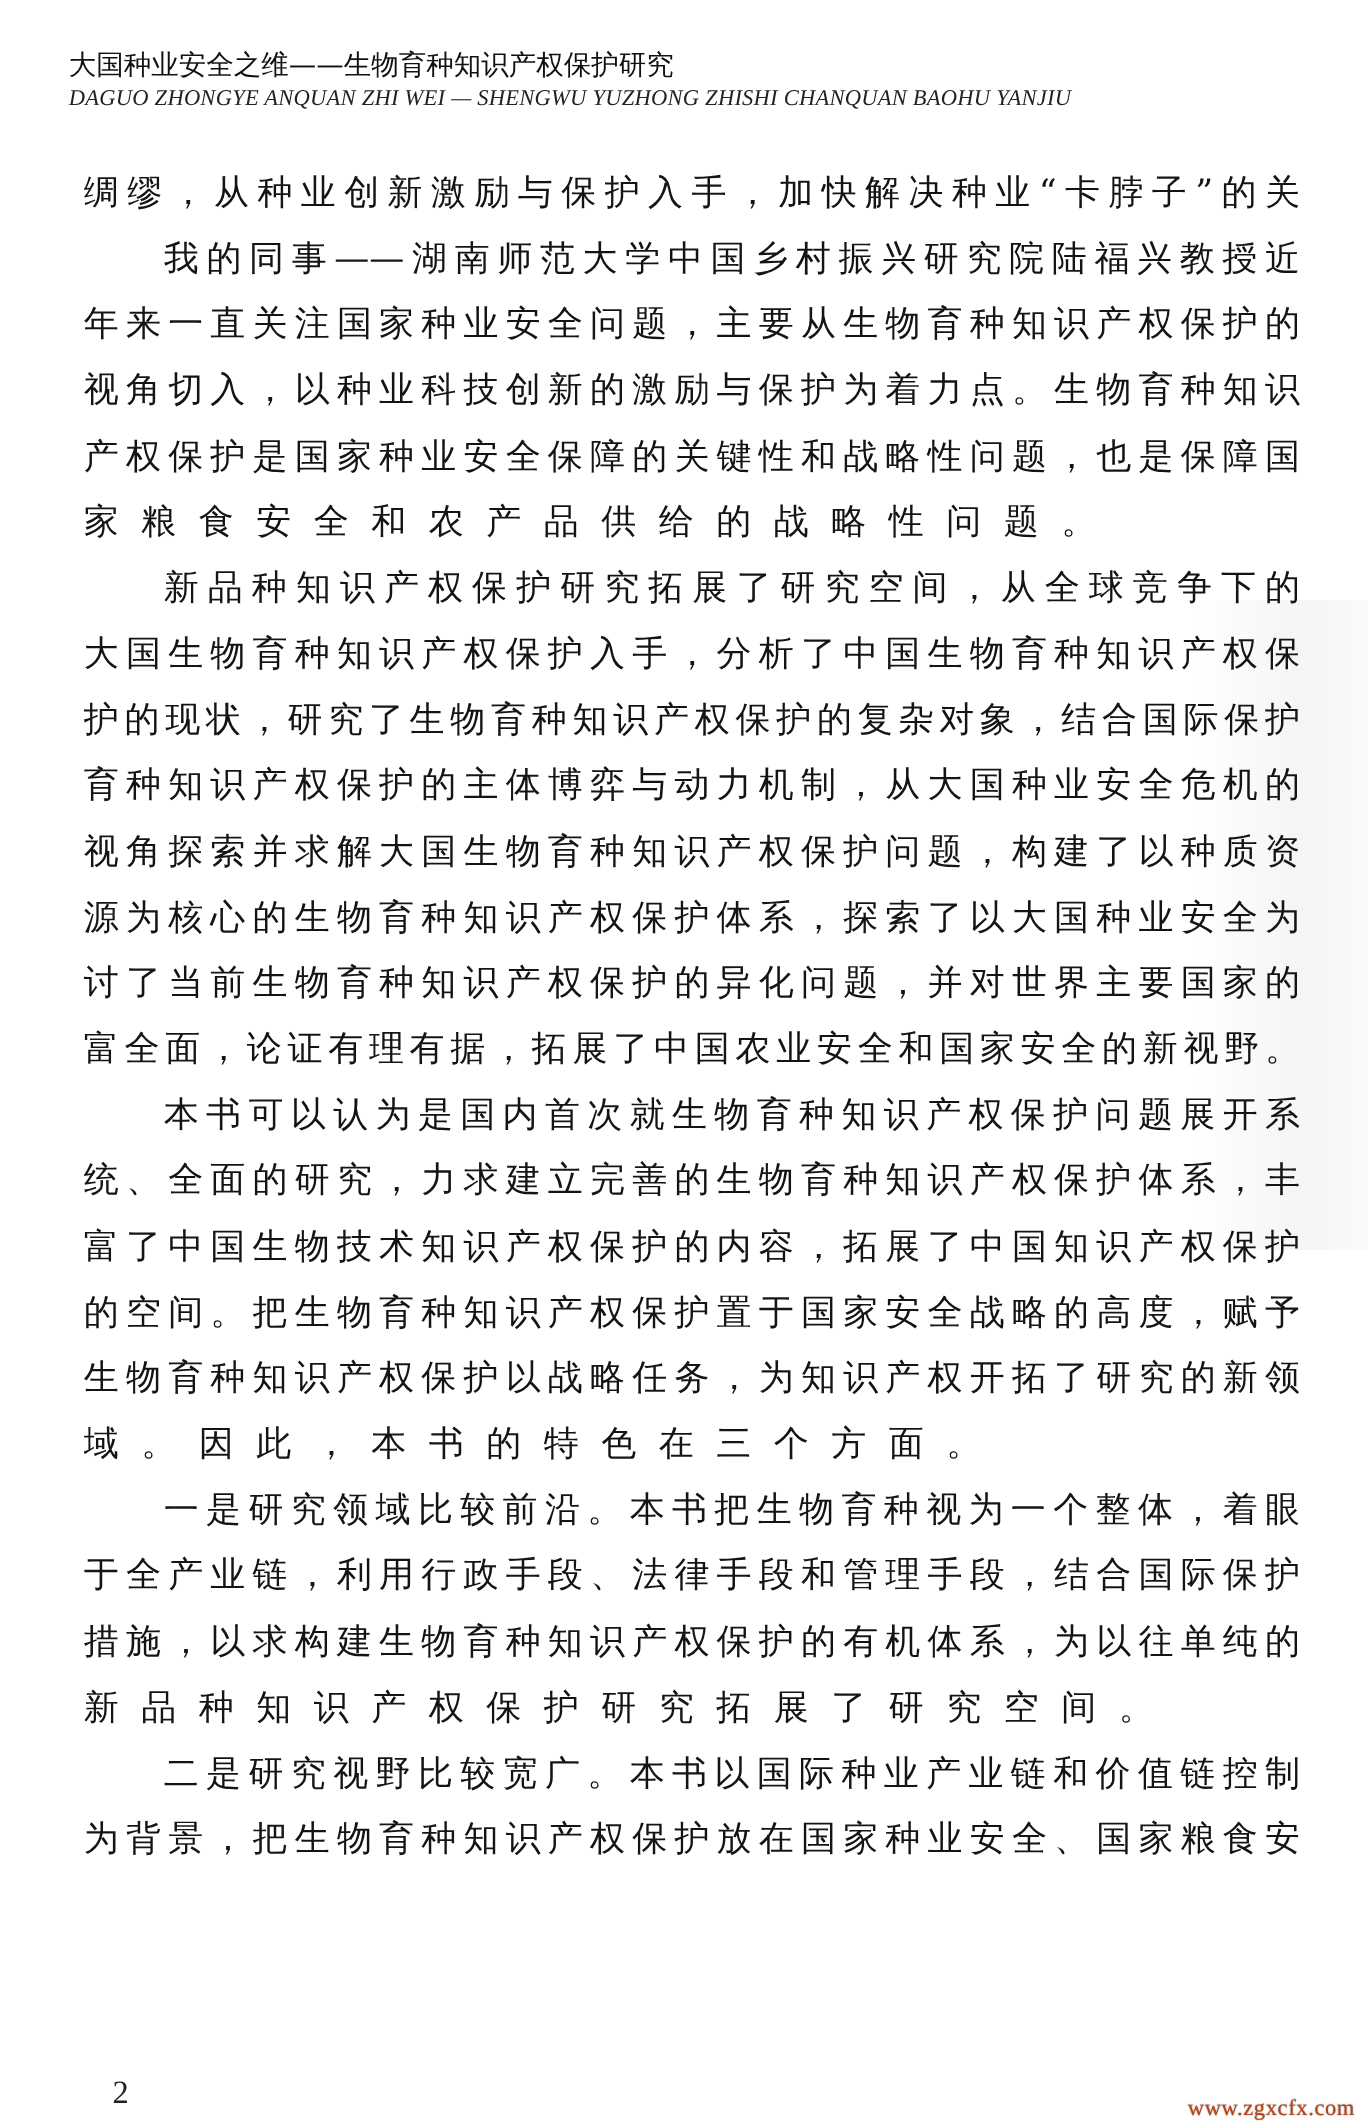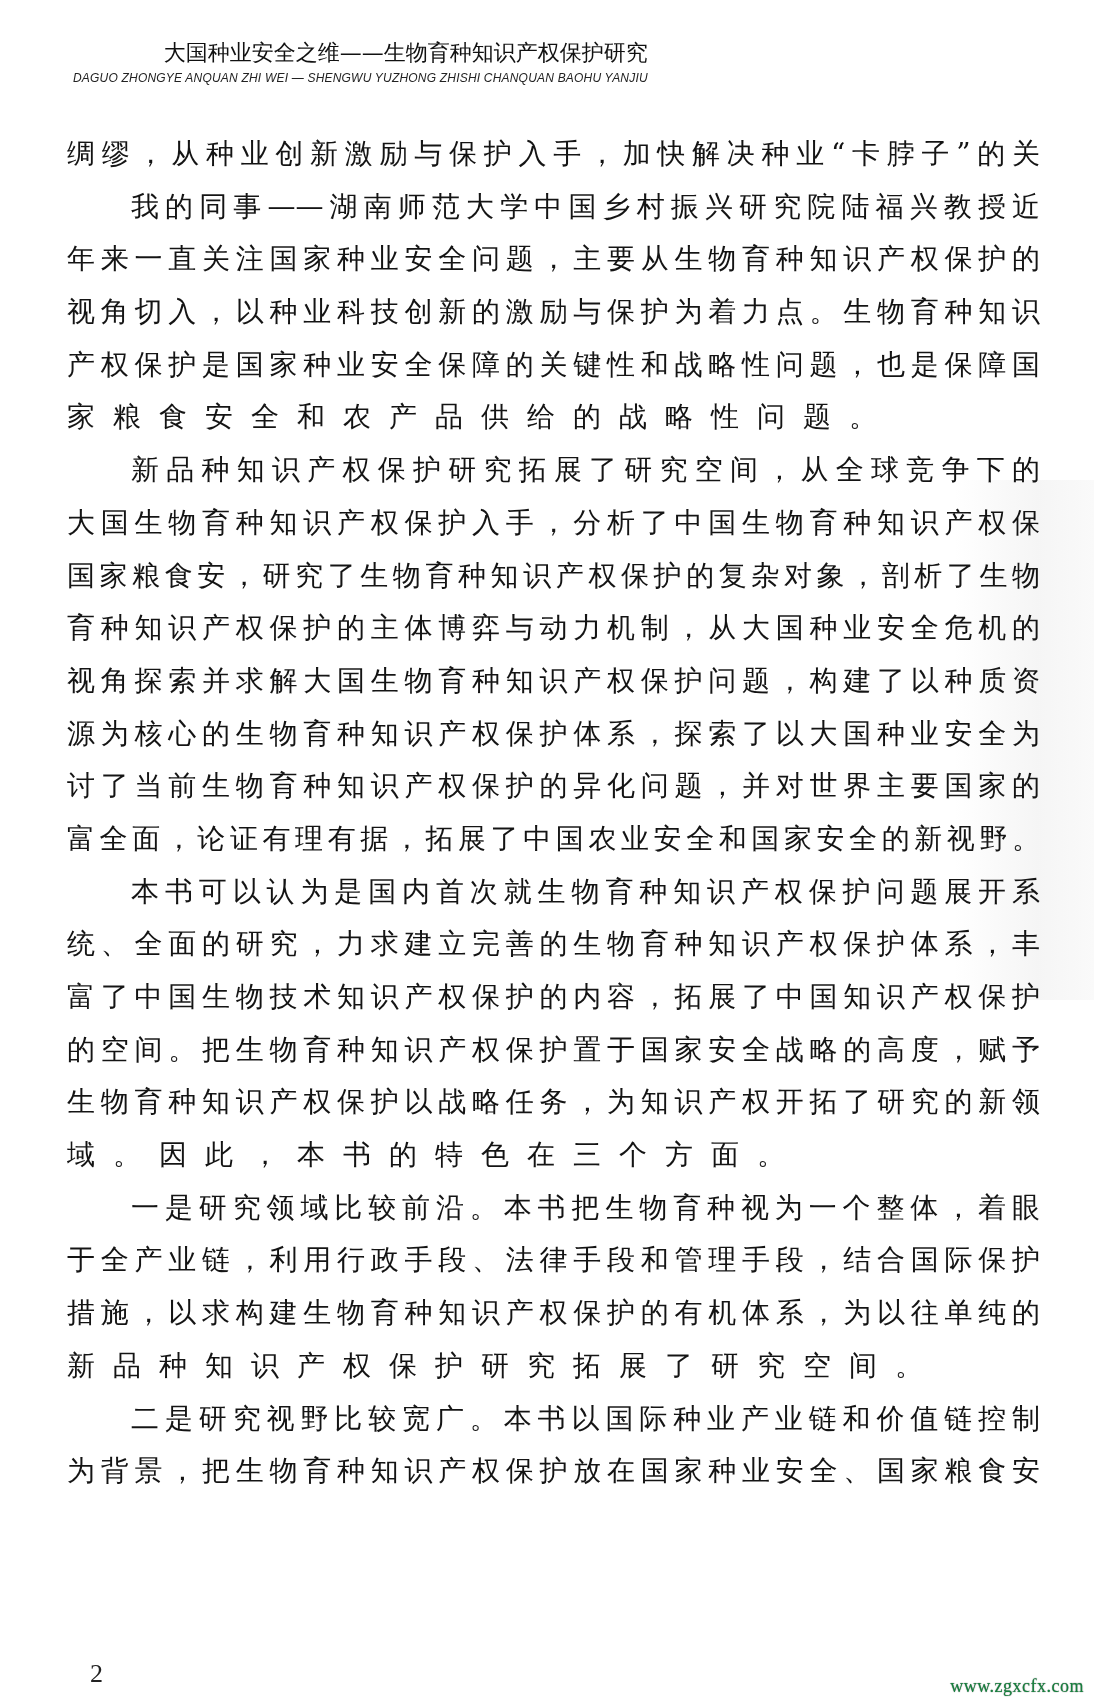--- a/index.html
+++ b/index.html
@@ -19,36 +19,35 @@
       position: absolute;
       top: 480px;
       right: 0;
       width: 140px;
       height: 520px;
       background: linear-gradient(to right, rgba(255,255,255,0) 0%, rgba(200,200,200,0.18) 60%, rgba(235,235,235,0.25) 100%);
       pointer-events: none;
     }
     .running-head {
       position: absolute;
-      left: 73px;
+      left: 55px;
       top: 40px;
-      text-align: right;
     }
     .head-title {
       font-family: "DejaVu Sans", "Liberation Sans", sans-serif;
       font-size: 22px;
       line-height: 26px;
       color: #111;
       letter-spacing: 0px;
       white-space: nowrap;
     }
     .head-subtitle {
-      font-family: Liberation Sans, sans-serif;
+      font-family: Liberation Serif, serif;
       font-style: italic;
-      font-size: 12px;
+      font-size: 18px;
       line-height: 16px;
       margin-top: 4px;
       color: #222;
       letter-spacing: 0.2px;
       white-space: nowrap;
     }
     .body-text {
       position: absolute;
       left: 67px;
       top: 134px;
@@ -80,21 +79,21 @@
       line-height: 28px;
       color: #222;
     }
     .watermark {
       position: absolute;
       right: 10px;
       top: 1676px;
       font-family: "Liberation Serif", "DejaVu Serif", serif;
       font-size: 18px;
       line-height: 20px;
-      color: #15803d;
+      color: #c2410c;
       text-shadow: 0 0 1px #999, 0 0 1px #999;
       letter-spacing: 0.5px;
     }
   </style>
 </head>
 <body>
 
 <div class="page-shade"></div>
 
 <div class="running-head">
@@ -104,21 +103,21 @@
 
 <div class="body-text">
   <div class="line">绸缪，从种业创新激励与保护入手，加快解决种业“卡脖子”的关</div>
   <div class="line indent">我的同事——湖南师范大学中国乡村振兴研究院陆福兴教授近</div>
   <div class="line">年来一直关注国家种业安全问题，主要从生物育种知识产权保护的</div>
   <div class="line">视角切入，以种业科技创新的激励与保护为着力点。生物育种知识</div>
   <div class="line">产权保护是国家种业安全保障的关键性和战略性问题，也是保障国</div>
   <div class="line last">家粮食安全和农产品供给的战略性问题。</div>
   <div class="line indent">新品种知识产权保护研究拓展了研究空间，从全球竞争下的</div>
   <div class="line">大国生物育种知识产权保护入手，分析了中国生物育种知识产权保</div>
-  <div class="line">国家粮食安，研究了生物育种知识产权保护的复杂对象，剖析了生物</div>
+  <div class="line">护的现状，研究了生物育种知识产权保护的复杂对象，结合国际保护</div>
   <div class="line">育种知识产权保护的主体博弈与动力机制，从大国种业安全危机的</div>
   <div class="line">视角探索并求解大国生物育种知识产权保护问题，构建了以种质资</div>
   <div class="line">源为核心的生物育种知识产权保护体系，探索了以大国种业安全为</div>
   <div class="line">讨了当前生物育种知识产权保护的异化问题，并对世界主要国家的</div>
   <div class="line">富全面，论证有理有据，拓展了中国农业安全和国家安全的新视野。</div>
   <div class="line indent">本书可以认为是国内首次就生物育种知识产权保护问题展开系</div>
   <div class="line">统、全面的研究，力求建立完善的生物育种知识产权保护体系，丰</div>
   <div class="line">富了中国生物技术知识产权保护的内容，拓展了中国知识产权保护</div>
   <div class="line">的空间。把生物育种知识产权保护置于国家安全战略的高度，赋予</div>
   <div class="line">生物育种知识产权保护以战略任务，为知识产权开拓了研究的新领</div>

